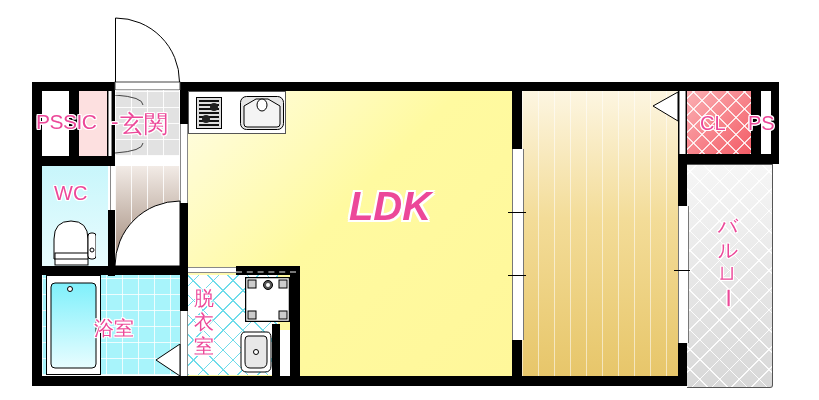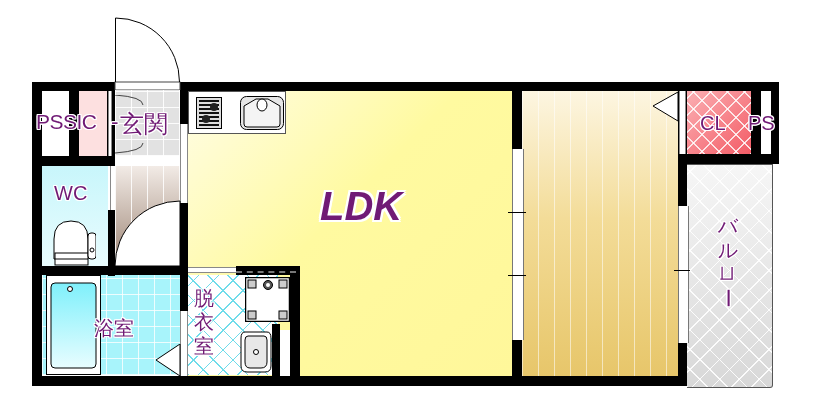--- a/index.html
+++ b/index.html
@@ -1,20 +1,20 @@
 <!DOCTYPE html>
 <html><head>
 <meta charset="utf-8">
 <style>
   html, body { margin:0; padding:0; background:#ffffff; }
   body { width:819px; height:400px; position:relative; overflow:hidden; font-family:"DejaVu Sans", sans-serif; }
   .abs { position:absolute; box-sizing:border-box; }
   .wall { position:absolute; background:#000; }
-  .label { position:absolute; color:#701a75; white-space:nowrap; text-shadow: -1px -1px 0 #fff, 1px -1px 0 #fff, -1px 1px 0 #fff, 1px 1px 0 #fff, 0 -1px 0 #fff, 0 1px 0 #fff, -1px 0 0 #fff, 1px 0 0 #fff; }
-  .big { font-style:italic; font-weight:bold; font-family:"Liberation Sans", sans-serif; text-align:left; line-height:1.05;
+  .label { position:absolute; color:#ec4899; white-space:nowrap; text-shadow: -1px -1px 0 #fff, 1px -1px 0 #fff, -1px 1px 0 #fff, 1px 1px 0 #fff, 0 -1px 0 #fff, 0 1px 0 #fff, -1px 0 0 #fff, 1px 0 0 #fff; }
+  .big { font-style:italic; font-weight:bold; font-family:"Liberation Sans", sans-serif; text-align:center; line-height:1.05;
          text-shadow: -2px -2px 0 #fff, 2px -2px 0 #fff, -2px 2px 0 #fff, 2px 2px 0 #fff, 0 -2px 0 #fff, 0 2px 0 #fff, -2px 0 0 #fff, 2px 0 0 #fff; }
   .room-ldk { background: linear-gradient(135deg, #fffde6 0%, #fffaa0 45%, #fff79a 100%); }
   .room-yoshitsu { background:
       repeating-linear-gradient(90deg, rgba(255,255,255,0.55) 0 1px, transparent 1px 16px),
       linear-gradient(180deg, #fdf6e2 0%, #f3dc98 45%, #e7c66a 100%); }
   .tile-blue { background:
       repeating-linear-gradient(0deg, rgba(255,255,255,0.8) 0 1px, transparent 1px 16px),
       repeating-linear-gradient(90deg, rgba(255,255,255,0.8) 0 1px, transparent 1px 16px),
       #a8f4fb; }
   .wc-bg { background: linear-gradient(180deg, #c8f6fb 0%, #e9fcfe 100%); }

